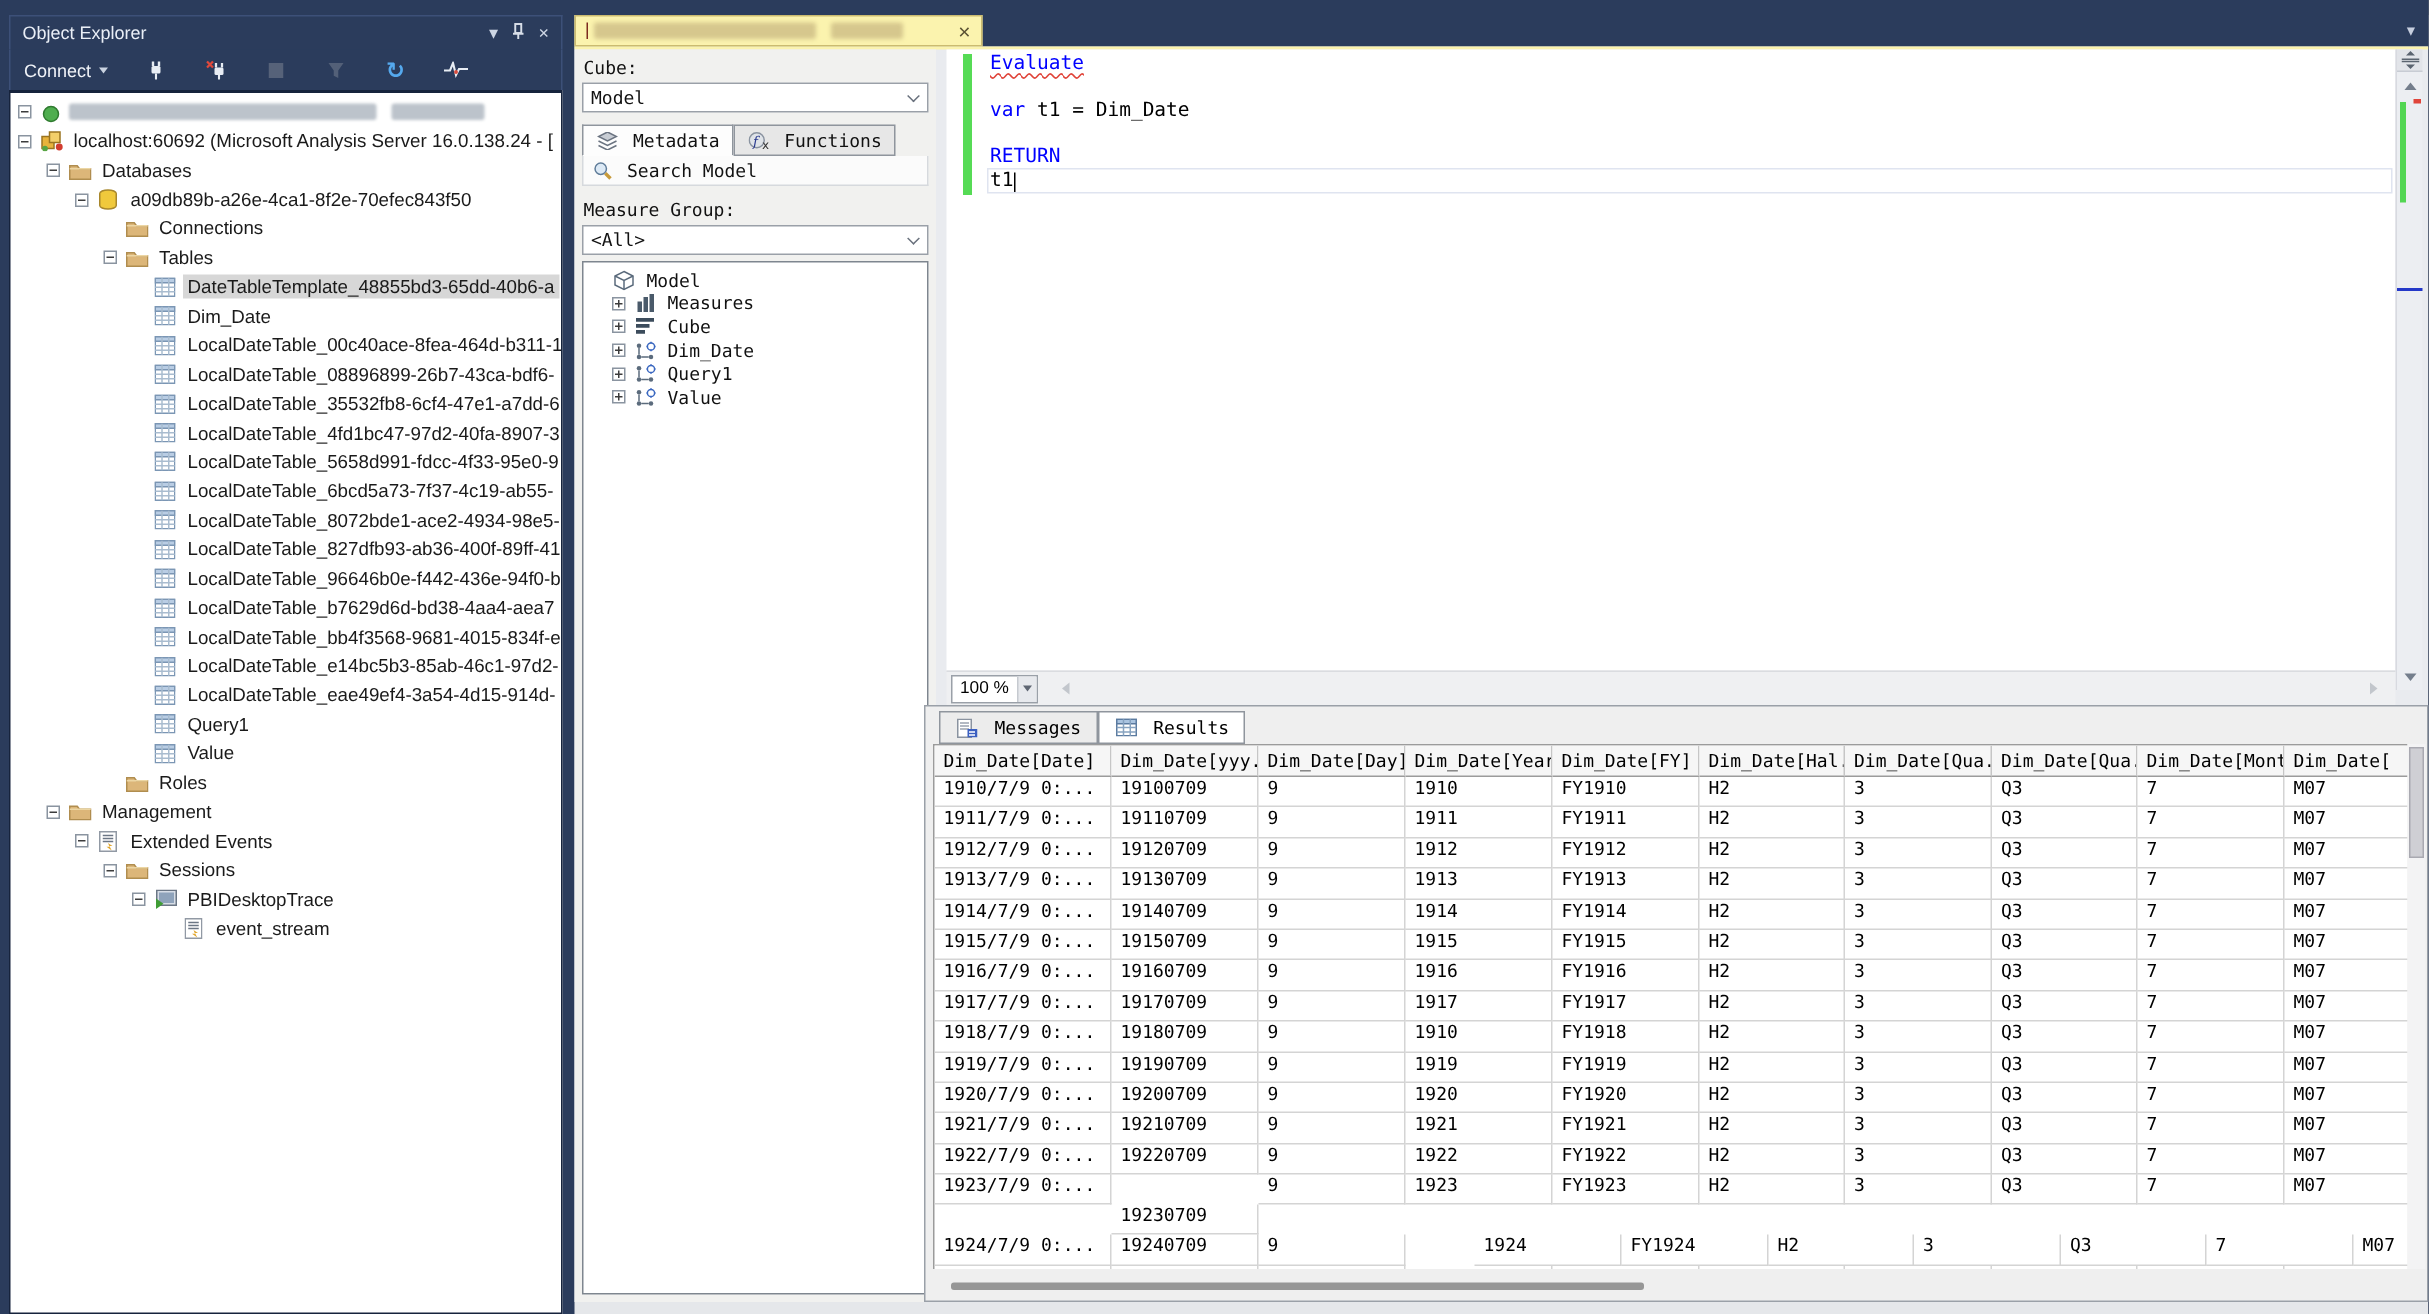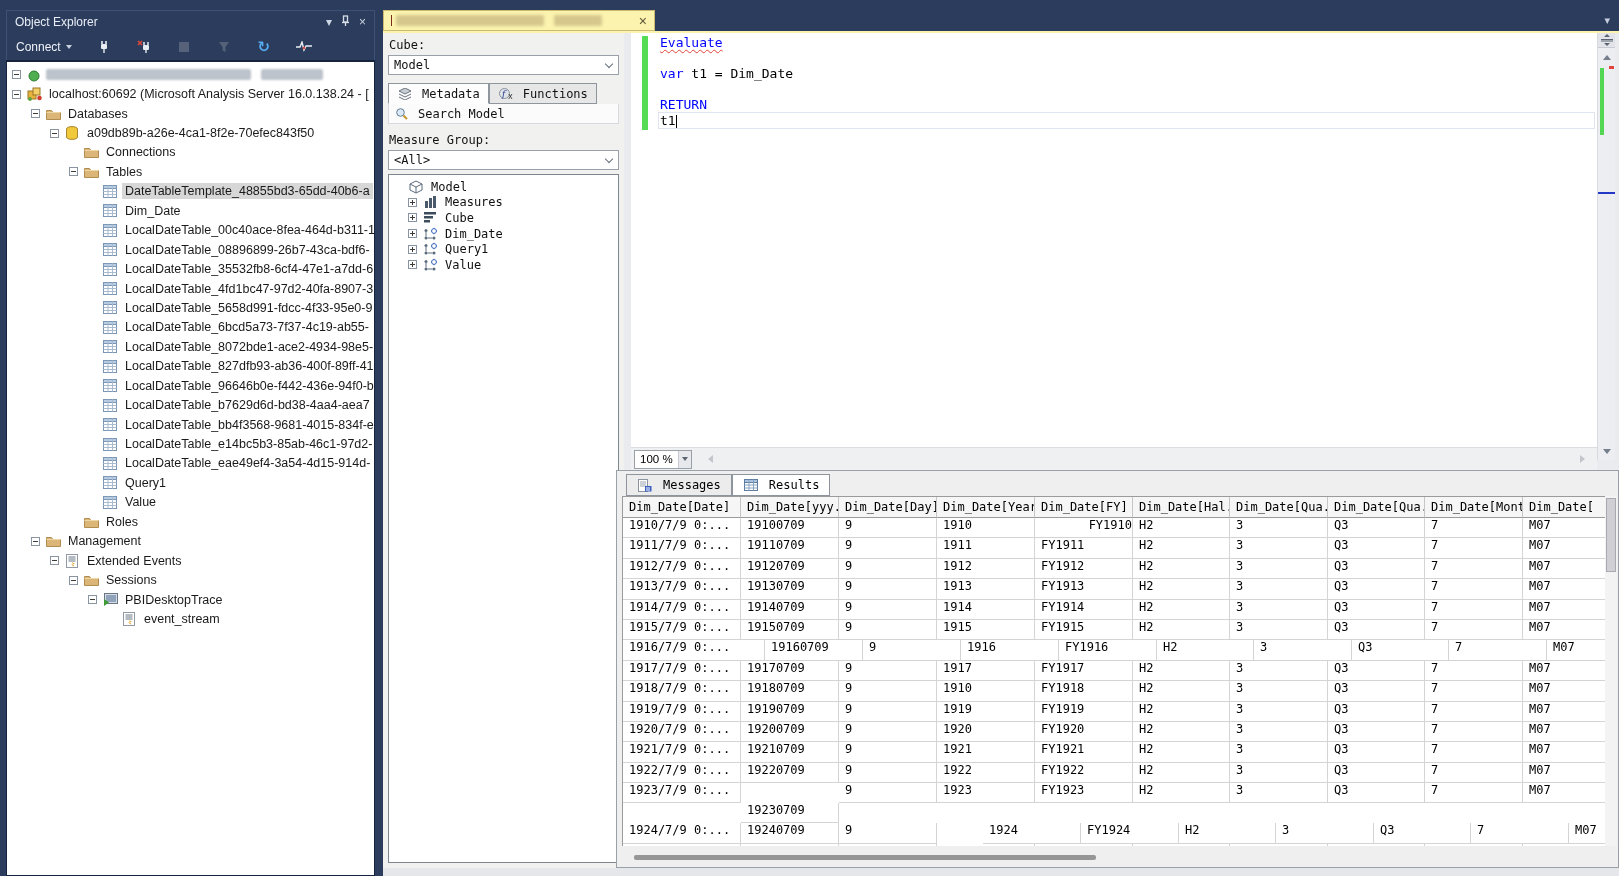--- a/index.html
+++ b/index.html
@@ -746,21 +746,21 @@
               <div class="gcell ghead" style="width: 97px;">Dim_Date[Qua...</div>
               <div class="gcell ghead" style="width: 98px;">Dim_Date[Month]</div>
               <div class="gcell ghead" style="width: 90px;">Dim_Date[</div>
             </div>
           <div id="grid-body">
               <div class="grow">
                 <div class="gcell" style="width: 118px;">1910/7/9 0:...</div>
                 <div class="gcell" style="width: 98px;">19100709</div>
                 <div class="gcell" style="width: 98px;">9</div>
                 <div class="gcell" style="width: 98px;">1910</div>
-                <div class="gcell" style="width: 98px; text-align: right;">FY1910</div>
+                <div class="gcell" style="width: 98px;">FY1910</div>
                 <div class="gcell" style="width: 97px;">H2</div>
                 <div class="gcell" style="width: 98px;">3</div>
                 <div class="gcell" style="width: 97px;">Q3</div>
                 <div class="gcell" style="width: 98px;">7</div>
                 <div class="gcell" style="width: 90px;">M07</div>
               </div>
               <div class="grow">
                 <div class="gcell" style="width: 118px;">1911/7/9 0:...</div>
                 <div class="gcell" style="width: 98px;">19110709</div>
                 <div class="gcell" style="width: 98px;">9</div>
@@ -814,21 +814,21 @@
                 <div class="gcell" style="width: 98px;">9</div>
                 <div class="gcell" style="width: 98px;">1915</div>
                 <div class="gcell" style="width: 98px;">FY1915</div>
                 <div class="gcell" style="width: 97px;">H2</div>
                 <div class="gcell" style="width: 98px;">3</div>
                 <div class="gcell" style="width: 97px;">Q3</div>
                 <div class="gcell" style="width: 98px;">7</div>
                 <div class="gcell" style="width: 90px;">M07</div>
               </div>
               <div class="grow">
-                <div class="gcell" style="width: 142px;">1916/7/9 0:...</div>
+                <div class="gcell" style="width: 118px;">1916/7/9 0:...</div>
                 <div class="gcell" style="width: 98px;">19160709</div>
                 <div class="gcell" style="width: 98px;">9</div>
                 <div class="gcell" style="width: 98px;">1916</div>
                 <div class="gcell" style="width: 98px;">FY1916</div>
                 <div class="gcell" style="width: 97px;">H2</div>
                 <div class="gcell" style="width: 98px;">3</div>
                 <div class="gcell" style="width: 97px;">Q3</div>
                 <div class="gcell" style="width: 98px;">7</div>
                 <div class="gcell" style="width: 90px;">M07</div>
               </div>

